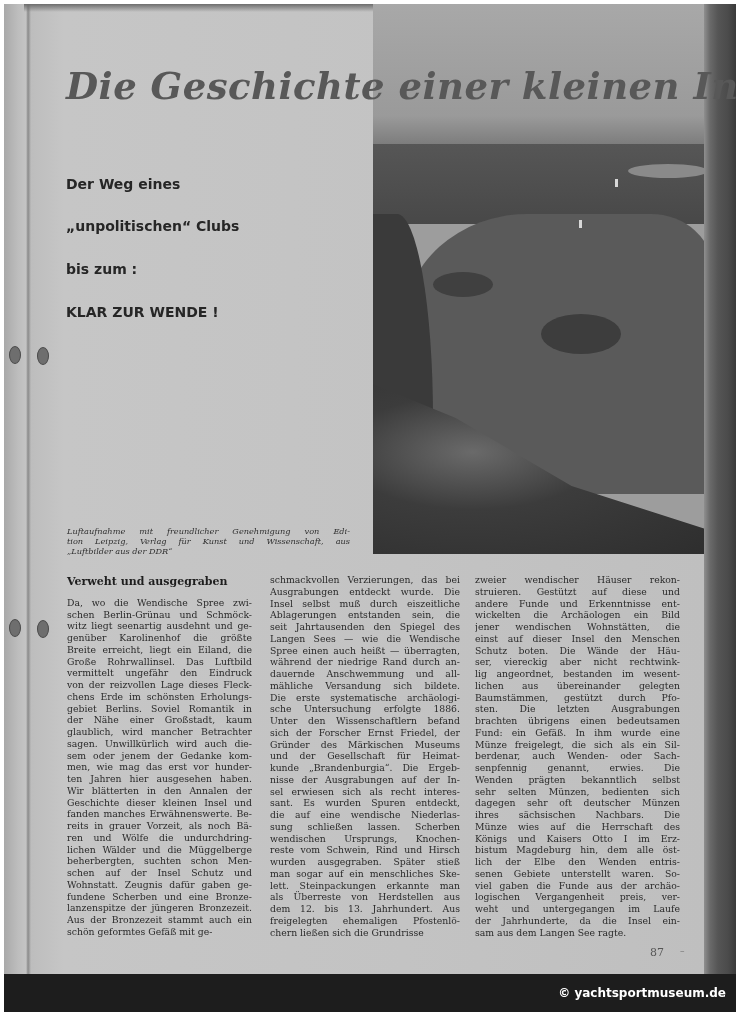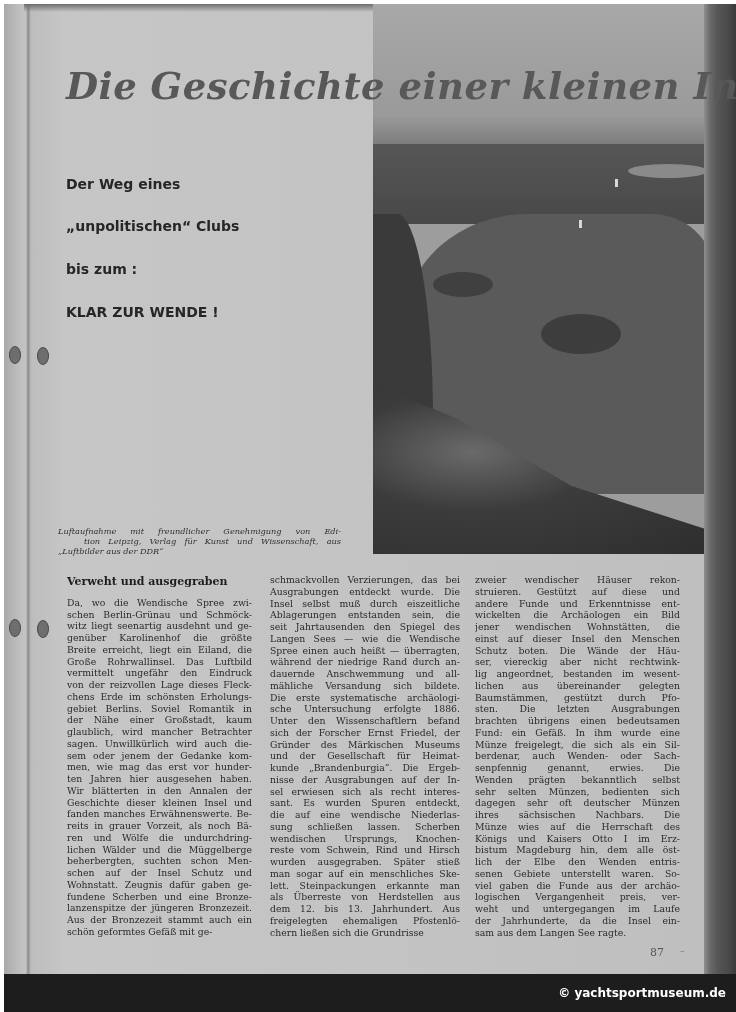--- a/index.html
+++ b/index.html
@@ -41,21 +41,21 @@
   .photo .island { position: absolute; left: 168px; top: 310px; width: 80px; height: 40px; background: #3d3d3d; border-radius: 50%; }
   .photo .island2 { position: absolute; left: 60px; top: 268px; width: 60px; height: 25px; background: #404040; border-radius: 50%; }
   .photo .town { position: absolute; left: 0; top: 380px; width: 331px; height: 170px;
     background: radial-gradient(ellipse at 30% 40%, #6a6a6a 0, #3c3c3c 40%, #2e2e2e 100%); clip-path: polygon(0 0, 25% 20%, 60% 60%, 100% 85%, 100% 100%, 0 100%); }
   .photo .boat { position: absolute; width: 3px; height: 8px; background: #d8d8d8; }
   .subhead {
     position: absolute; left: 62px; font-family: "DejaVu Sans", sans-serif; font-weight: bold;
     font-size: 14px; color: #262626; white-space: nowrap;
   }
   .caption {
-    position: absolute; left: 54px; top: 522px; width: 283px;
+    position: absolute; left: 63px; top: 522px; width: 283px;
     font-family: "DejaVu Serif", serif; font-style: italic; font-size: 8.2px; line-height: 10px; color: #303030;
     text-align: justify;
   }
   .col {
     position: absolute; top: 572px; font-family: "DejaVu Serif", serif; font-size: 9.3px; line-height: 11.75px;
     color: #2a2a2a; text-align: justify;
   }
   .col .line { display: block; white-space: nowrap; text-align-last: justify; height: 11.75px; overflow: hidden; }
   .col .line.last { text-align-last: left; }
   .section-head { font-weight: bold; font-size: 11px; display: block; height: 11.75px; margin-bottom: 9px; color: #1e1e1e; white-space: nowrap; }
@@ -95,21 +95,21 @@
 
     <div class="title">Die Geschichte einer kleinen Insel</div>
 
     <div class="subhead" style="top:172px;">Der Weg eines</div>
     <div class="subhead" style="top:214px;">„unpolitischen“ Clubs</div>
     <div class="subhead" style="top:257px;">bis zum :</div>
     <div class="subhead" style="top:300px;">KLAR ZUR WENDE !</div>
 
     <div class="caption">
       <span class="line" style="display:block; text-align-last:justify;">Luftaufnahme mit freundlicher Genehmigung von Edi-</span>
-      <span class="line" style="display:block; text-align-last:justify;margin-left:26px;">tion Leipzig, Verlag für Kunst und Wissenschaft, aus</span>
+      <span class="line" style="display:block; text-align-last:justify;">tion Leipzig, Verlag für Kunst und Wissenschaft, aus</span>
       <span class="line" style="display:block;">„Luftbilder aus der DDR“</span>
     </div>
 
     <div class="col" id="col0" style="left:63px; width:185px;">
       <span class="section-head" style="margin-bottom: 9px;">Verweht und ausgegraben</span>
     <span class="line">Da, wo die Wendische Spree zwi-</span>
         <span class="line">schen Berlin-Grünau und Schmöck-</span>
         <span class="line">witz liegt seenartig ausdehnt und ge-</span>
         <span class="line">genüber Karolinenhof die größte</span>
         <span class="line">Breite erreicht, liegt ein Eiland, die</span>

